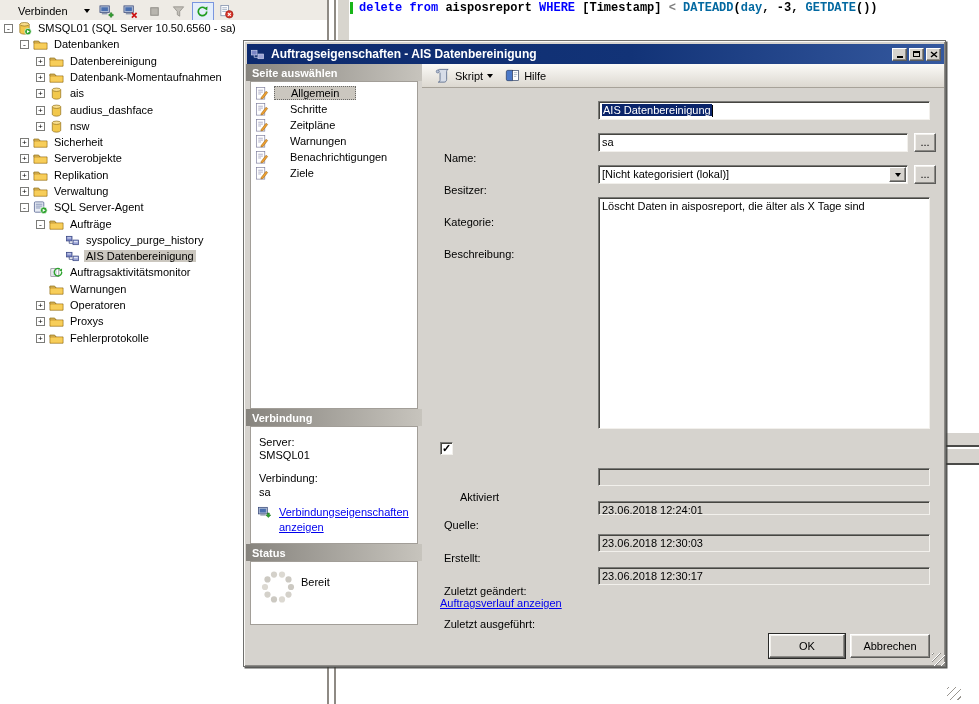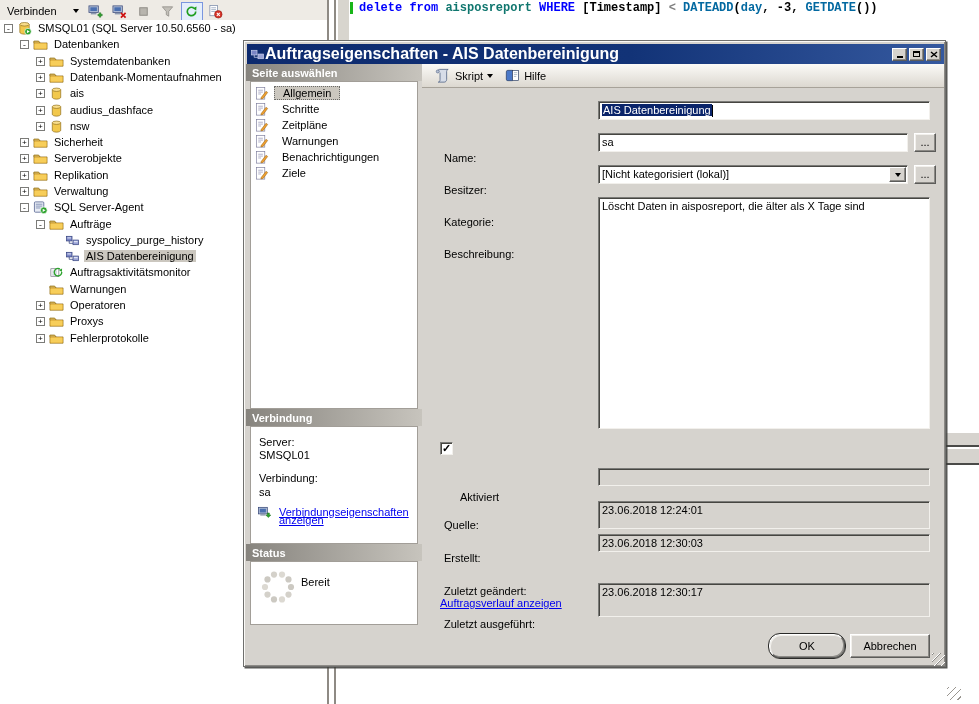--- a/index.html
+++ b/index.html
@@ -3,21 +3,21 @@
 <meta charset="utf-8">
 <style>
   * { margin:0; padding:0; box-sizing:border-box; }
   html,body { width:979px; height:704px; }
   body { font-family:"Liberation Sans", sans-serif; font-size:11px; color:#000; background:#fff; }
   #stage { position:relative; width:979px; height:704px; overflow:hidden; background:#fff; }
   .abs { position:absolute; }
 
   
   #explorer-toolbar { left:0; top:0; width:327px; height:22px; background:#eeebe5; display:flex; align-items:center; gap:2px; padding-left:3px; }
-  .tb-connect { display:flex; align-items:center; gap:16px; padding:2px 4px; cursor:default; }
+  .tb-connect { display:flex; align-items:center; gap:16px; padding:2px 4px; cursor:default;margin-left:11px; }
   .caret-down { width:0; height:0; border-left:3px solid transparent; border-right:3px solid transparent; border-top:4px solid #000; display:inline-block; }
   .tb-ico { width:22px; height:19px; display:flex; align-items:center; justify-content:center; }
   .tb-ico.active { border:1px solid #7a96df; background:#e4eefb; }
   svg.i16 { width:15px; height:15px; display:block; }
   svg.i18 { width:17px; height:16px; display:block; }
 
   
   #tree { left:0; top:20px; width:327px; height:684px; background:#fff; }
   .trow { position:absolute; height:16px; display:flex; align-items:center; white-space:nowrap; }
   .expbox { width:9px; height:9px; border:1px solid #7b7b78; background:#fff; font:8px "Liberation Mono", monospace; line-height:7px; text-align:center; color:#000; margin-right:4px; flex:0 0 9px; }
@@ -25,38 +25,38 @@
   .trow .ticon { margin-right:4px; }
   .tlabel { padding:0 2px; }
   .tlabel.selected { background:#cbc7bf; }
   .lv0 { padding-left:4px; } .lv1 { padding-left:20px; } .lv2 { padding-left:36px; } .lv3 { padding-left:52px; }
 
   
   #splitter { left:327px; top:0; width:9px; height:704px; background:#fff; border-left:2px solid #8e8a84; border-right:2px solid #8e8a84; }
   #editor-margin { left:338px; top:0; width:11px; height:40px; background:#d8d5ce; }
   #change-bar { left:350px; top:2px; width:3px; height:12px; }
   #sql-line { left:359px; top:1px; font:bold 12px "Liberation Mono", monospace; white-space:pre; }
-  .tk-kw { color:#0000ff;margin-top:16px; } .tk-tbl { color:#0f766e; } .tk-pl { color:#000; }
+  .tk-kw { color:#0000ff;margin-top:16px; } .tk-tbl { color:#000000; } .tk-pl { color:#000; }
   .tk-op { color:#808080; } .tk-fn { color:#0369a1; }
 
   
   .right-band { left:946px; width:33px; background:#d6d3ce; }
   #right-band-1 { top:432px; height:15px; border-top:1px solid #fff; border-bottom:2px solid #4a4a48; }
   #right-band-2 { top:449px; height:16px; border-bottom:2px solid #4a4a48; }
   #bg-grip { left:947px; top:687px; width:14px; height:13px;
     background:repeating-linear-gradient(135deg,#fff 0 1px,#9a9690 1px 2px,transparent 2px 5px); }
 
   
   #dialog { left:243px; top:40px; width:703px; height:627px; background:#d6d3ce;
     border:1px solid #6f6f6d;
     box-shadow: inset 1px 1px 0 #fbfaf7, inset -1px -1px 0 #8c8a86, 1.5px 1.5px 0 rgba(60,60,58,.85); z-index:10; }
   #dlg-titlebar { left:3px; top:3px; width:697px; height:20px;
     background:linear-gradient(90deg,#0d2a6e 0%,#123377 55%,#35599f 100%);
     color:#fff; display:flex; align-items:center; padding:0 3px; }
-  #dlg-title { font-weight:bold; font-size:16px; margin-left:0; flex:1; white-space:nowrap; overflow:hidden; }
+  #dlg-title { font-weight:bold; font-size:12px; margin-left:6px; flex:1; white-space:nowrap; overflow:hidden; }
   .winbtn { width:15px; height:13px; background:#d6d3ce; border:1px solid; border-color:#fff #5c5c5a #5c5c5a #fff;
     box-shadow: inset -1px -1px 0 #8c8a86; margin-left:2px; display:flex; align-items:center; justify-content:center; }
   .g-min { width:6px; height:2px; background:#000; margin-top:6px; }
   .g-max { width:7px; height:6px; border:1px solid #000; border-top-width:2px; }
 
   #dlg-toolbar { left:178px; top:23px; width:522px; height:24px;
     background:linear-gradient(180deg,#fbfaf7,#dcd8d0); border-bottom:1px solid #a7a299;
     display:flex; align-items:center; gap:4px; padding-left:8px; }
   .dlg-tbtn { display:flex; align-items:center; gap:4px; padding:2px 4px; }
 
@@ -64,28 +64,28 @@
     color:#fff; font-weight:bold; display:flex; align-items:center; padding-left:6px; }
   #pages-header { top:23px; }
   #conn-header  { top:368px; }
   #status-header{ top:503px; }
   .panel-box { left:6px; width:168px; background:#fff; border:1px solid #a29e98; }
   #pages-box  { top:40px;  height:328px; }
   #conn-box   { top:385px; height:118px; }
   #status-box { top:520px; height:64px; }
 
   .page-item { position:absolute; left:3px; height:16px; display:flex; align-items:center; gap:5px; white-space:nowrap; }
-  .page-item .plabel { padding:0 8px;text-align:right; }
+  .page-item .plabel { padding:0 16px;text-align:right; }
   .page-item .plabel.selected { background:#cbc7bf; border:1px dotted #6a6a68; }
 
   #conn-box .cline { position:absolute; left:8px; white-space:nowrap; }
   a.dlg-link { color:#0000ee; text-decoration:underline; }
   #conn-link-icon { position:absolute; left:6px; top:78px; }
   #conn-link1 { position:absolute; left:28px; top:79px; }
-  #conn-link2 { position:absolute; left:28px; top:87px; }
+  #conn-link2 { position:absolute; left:28px; top:94px; }
   #spinner { position:absolute; left:10px; top:8px; }
   #status-text { position:absolute; left:50px; top:14px; }
 
   .flabel { position:absolute; left:200px; white-space:nowrap;margin-top:48px; }
   .tfield { position:absolute; left:354px; width:332px; height:19px; background:#fff;
     border:1px solid; border-color:#7b7b78 #f2f0ec #f2f0ec #7b7b78;
     box-shadow: inset 1px 1px 0 #55544f22, inset 1px 1px 0 #45443f;
     padding:2px 3px; overflow:hidden; white-space:nowrap; }
   .dfield { background:#d6d3ce; }
   .sel-text { background:#0a246a; color:#fff; padding:0 1px; }
@@ -96,21 +96,21 @@
     text-align:center; line-height:16px; }
   #cat-combo { width:310px; } #owner-field { width:310px; }
   .combo-btn { position:absolute; right:1px; top:1px; width:17px; height:15px; background:#d6d3ce;
     border:1px solid; border-color:#fff #5c5c5a #5c5c5a #fff; box-shadow: inset -1px -1px 0 #8c8a86;
     display:flex; align-items:center; justify-content:center; }
   .checkbox { position:absolute; left:196px; width:13px; height:13px; background:#fff;
     border:1px solid; border-color:#7b7b78 #f2f0ec #f2f0ec #7b7b78; box-shadow: inset 1px 1px 0 #45443f;
     font:bold 11px "Liberation Sans", sans-serif; line-height:11px; text-align:center; }
   .push-btn { position:absolute; height:24px; background:#d6d3ce; border:1px solid; border-color:#fff #5c5c5a #5c5c5a #fff;
     box-shadow: inset -1px -1px 0 #8c8a86, inset 1px 1px 0 #f2f0ec; text-align:center; line-height:22px; }
-  #ok-btn { left:525px; top:593px; width:76px; outline:1px solid #2a2a28;border-radius:11px; }
+  #ok-btn { left:525px; top:593px; width:76px; outline:1px solid #2a2a28; }
   #cancel-btn { left:606px; top:593px; width:80px; }
   #dlg-grip { left:688px; top:612px; width:13px; height:13px;
     background:repeating-linear-gradient(135deg,#fff 0 1px,#8c8a86 1px 2px,transparent 2px 5px); }
 </style>
 </head>
 <body>
 
 <div id="stage">
 
   <div id="explorer-toolbar" class="abs">
@@ -183,21 +183,21 @@
       <span class="tlabel">Datenbanken</span>
     </div>
 
     <div class="trow lv2" style="top:33px">
       <span class="expbox">+</span>
       <svg class="i16 ticon" viewBox="0 0 16 16">
           <path d="M1 4.5 h5 l1.5 1.8 H15 V13 H1 Z" fill="#efb93f" stroke="#8b6914" stroke-width="0.7"></path>
           <path d="M1 4.5 h5 l1.5 1.8 H1 Z" fill="#f7d372" stroke="#8b6914" stroke-width="0.7"></path>
           <rect x="1.7" y="7" width="12.6" height="5.3" fill="#f7ce5a"></rect>
         </svg>
-      <span class="tlabel">Systemdatenbanken</span>
+      <span class="tlabel">Datenbereinigung</span>
     </div>
 
     <div class="trow lv2" style="top:49px">
       <span class="expbox">+</span>
       <svg class="i16 ticon" viewBox="0 0 16 16">
           <path d="M1 4.5 h5 l1.5 1.8 H15 V13 H1 Z" fill="#efb93f" stroke="#8b6914" stroke-width="0.7"></path>
           <path d="M1 4.5 h5 l1.5 1.8 H1 Z" fill="#f7d372" stroke="#8b6914" stroke-width="0.7"></path>
           <rect x="1.7" y="7" width="12.6" height="5.3" fill="#f7ce5a"></rect>
         </svg>
       <span class="tlabel">Datenbank-Momentaufnahmen</span>
@@ -521,27 +521,27 @@
     <span class="flabel" style="top:159px">Beschreibung:</span>
     <div class="tfield" id="desc-field" style="top:156px">Löscht Daten in aisposreport, die älter als X Tage sind</div>
 
     <span class="checkbox" style="top:401px">✓</span>
     <span class="flabel" style="top:402px; left:216px">Aktiviert</span>
 
     <span class="flabel" style="top:430px">Quelle:</span>
     <div class="tfield dfield" style="top:427px; height:18px"></div>
 
     <span class="flabel" style="top:463px">Erstellt:</span>
-    <div class="tfield dfield" style="top:460px; height:28px">23.06.2018 12:24:01</div>
+    <div class="tfield dfield" style="top:460px; height:14px">23.06.2018 12:24:01</div>
 
     <span class="flabel" style="top:496px">Zuletzt geändert:</span>
     <div class="tfield dfield" style="top:493px; height:18px">23.06.2018 12:30:03</div>
 
     <span class="flabel" style="top:529px">Zuletzt ausgeführt:</span>
-    <div class="tfield dfield" style="top:542px; height:34px">23.06.2018 12:30:17</div>
+    <div class="tfield dfield" style="top:526px; height:18px">23.06.2018 12:30:17</div>
 
     <a class="dlg-link abs" href="#" style="left:196px; top:556px">Auftragsverlauf anzeigen</a>
 
     <div class="push-btn" id="ok-btn">OK</div>
     <div class="push-btn" id="cancel-btn">Abbrechen</div>
     <div id="dlg-grip" class="abs"></div>
   </div>
 
 </div>
 

